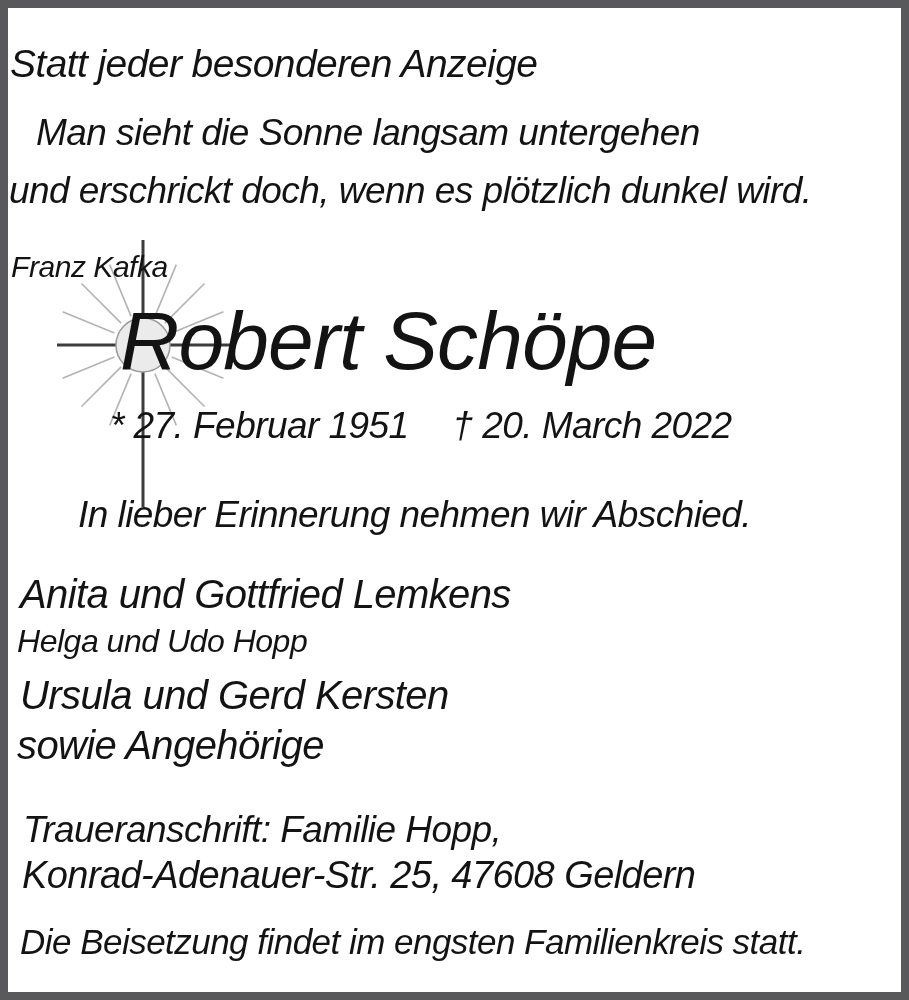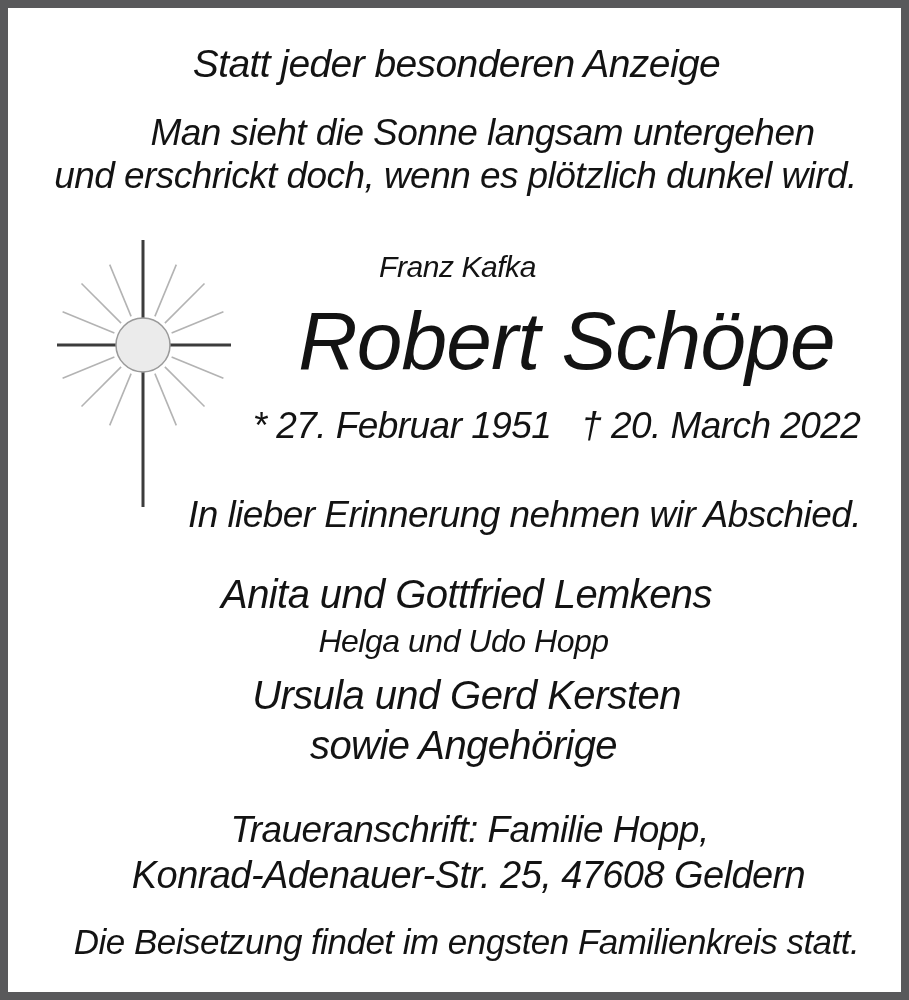--- a/index.html
+++ b/index.html
@@ -12,32 +12,32 @@
     background: #ffffff;
     font-family: "Liberation Sans", sans-serif;
     font-style: italic;
     color: #131313;
     overflow: hidden;
   }
   .line {
     position: absolute;
     left: 0;
     right: 0;
-    text-align: center;
+    text-align: left;
     white-space: nowrap;
     line-height: 1;
     letter-spacing: -0.015em;
   }
   .header   { top: 36px;  font-size: 39px; transform: translateX(2px); }
   .quote1   { top: 106px; font-size: 37px; transform: translateX(28px); }
-  .quote2   { top: 149px; font-size: 37px; transform: translateX(1px); }
+  .quote2   { top: 164px; font-size: 37px; transform: translateX(1px); }
   .kafka    { top: 224px; font-size: 30px; transform: translateX(3px); margin-top: 20px; }
   .name     { top: 292px; font-size: 82px; transform: translateX(112px); letter-spacing: -0.01em; }
   .dates    { top: 399px; font-size: 37px; transform: translateX(102px); }
-  .dates .birth { margin-right: 30px; }
+  .dates .birth { margin-right: 44px; }
   .farewell { top: 488px; font-size: 37px; transform: translateX(70px); }
   .mourner1 { top: 566px; font-size: 40px; transform: translateX(12px); }
   .mourner2 { top: 617px; font-size: 32px; transform: translateX(9px); }
   .mourner3 { top: 667px; font-size: 40px; transform: translateX(12px); }
   .mourner4 { top: 717px; font-size: 40px; transform: translateX(9px); }
   .addr1    { top: 803px; font-size: 37px; transform: translateX(15px); }
   .addr2    { top: 848px; font-size: 38px; transform: translateX(14px); }
   .funeral  { top: 916px; font-size: 35px; transform: translateX(12px); }
   .symbol {
     position: absolute;

